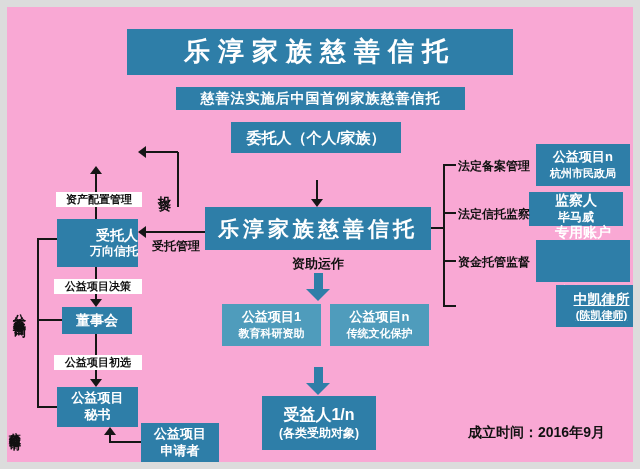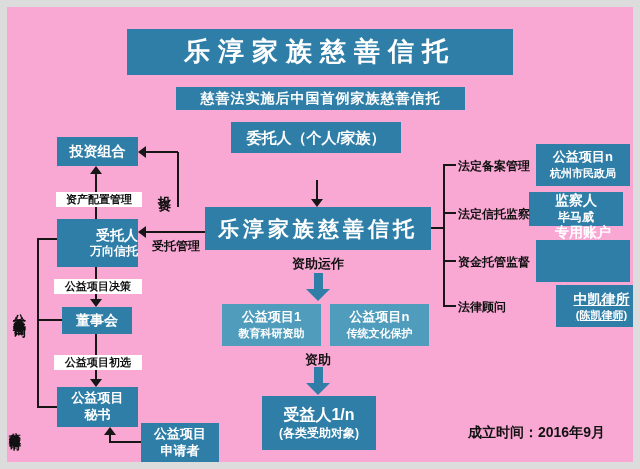--- a/index.html
+++ b/index.html
@@ -59,32 +59,28 @@
 
   <div class="box light" style="left:222px;top:304px;width:99px;height:42px;">
     <div class="t1">公益项目1</div>
     <div class="t2">教育科研资助</div>
   </div>
   <div class="box light" style="left:330px;top:304px;width:99px;height:42px;">
     <div class="t1">公益项目n</div>
     <div class="t2">传统文化保护</div>
   </div>
 
-  <div class="lbl" style="left:282px;top:351px;width:72px;font-size:13px;">资助</div>
   <div class="bigshaft" style="left:314px;top:367px;width:9px;height:17px;"></div>
   <div class="bighead" style="left:306px;top:383px;"></div>
 
   <div class="box" style="left:262px;top:396px;width:114px;height:54px;">
     <div style="font-size:16px;">受益人1/n</div>
     <div class="t2" style="font-size:12px;">(各类受助对象)</div>
   </div>
 
-  <div class="box" style="left:57px;top:137px;width:81px;height:29px;font-size:14px;">
-    <span>投资组合</span>
-  </div>
 
   <div class="vline" style="left:177px;top:152px;height:55px;"></div>
   <div class="hline" style="left:146px;top:151px;width:32px;"></div>
   <div class="arr left" style="left:138px;top:146px;"></div>
   <div class="lbl vtext" style="left:155px;top:168px;height:40px;font-size:13px;">投资</div>
 
   <div class="vline" style="left:95px;top:173px;height:46px;"></div>
   <div class="arr up" style="left:90px;top:166px;"></div>
   <div class="lbl onwhite" style="left:56px;top:192px;width:84px;font-size:11px;">资产配置管理</div>
 
@@ -134,21 +130,20 @@
   <div class="hline" style="left:431px;top:227px;width:13px;"></div>
   <div class="vline" style="left:443px;top:164px;height:143px;"></div>
   <div class="hline" style="left:444px;top:164px;width:12px;"></div>
   <div class="hline" style="left:444px;top:212px;width:12px;"></div>
   <div class="hline" style="left:444px;top:260px;width:12px;"></div>
   <div class="hline" style="left:444px;top:305px;width:12px;"></div>
 
   <div class="lbl" style="left:458px;top:158px;width:80px;font-size:12px;text-align:left;">法定备案管理</div>
   <div class="lbl" style="left:458px;top:206px;width:80px;font-size:12px;text-align:left;">法定信托监察</div>
   <div class="lbl" style="left:458px;top:254px;width:80px;font-size:12px;text-align:left;">资金托管监督</div>
-  <div class="lbl" style="left:458px;top:299px;width:80px;font-size:12px;text-align:left;">法律顾问</div>
 
   <div class="box" style="left:536px;top:144px;width:94px;height:42px;">
     <div class="t1">公益项目n</div>
     <div class="t2">杭州市民政局</div>
   </div>
   <div class="box" style="left:529px;top:192px;width:94px;height:34px;font-family:Liberation Serif, serif;">
     <div style="font-size:14px;">监察人</div>
     <div class="t2" style="font-size:12px;">毕马威</div>
   </div>
   <div class="box" style="left:536px;top:240px;width:94px;height:42px;gap:43px;">

